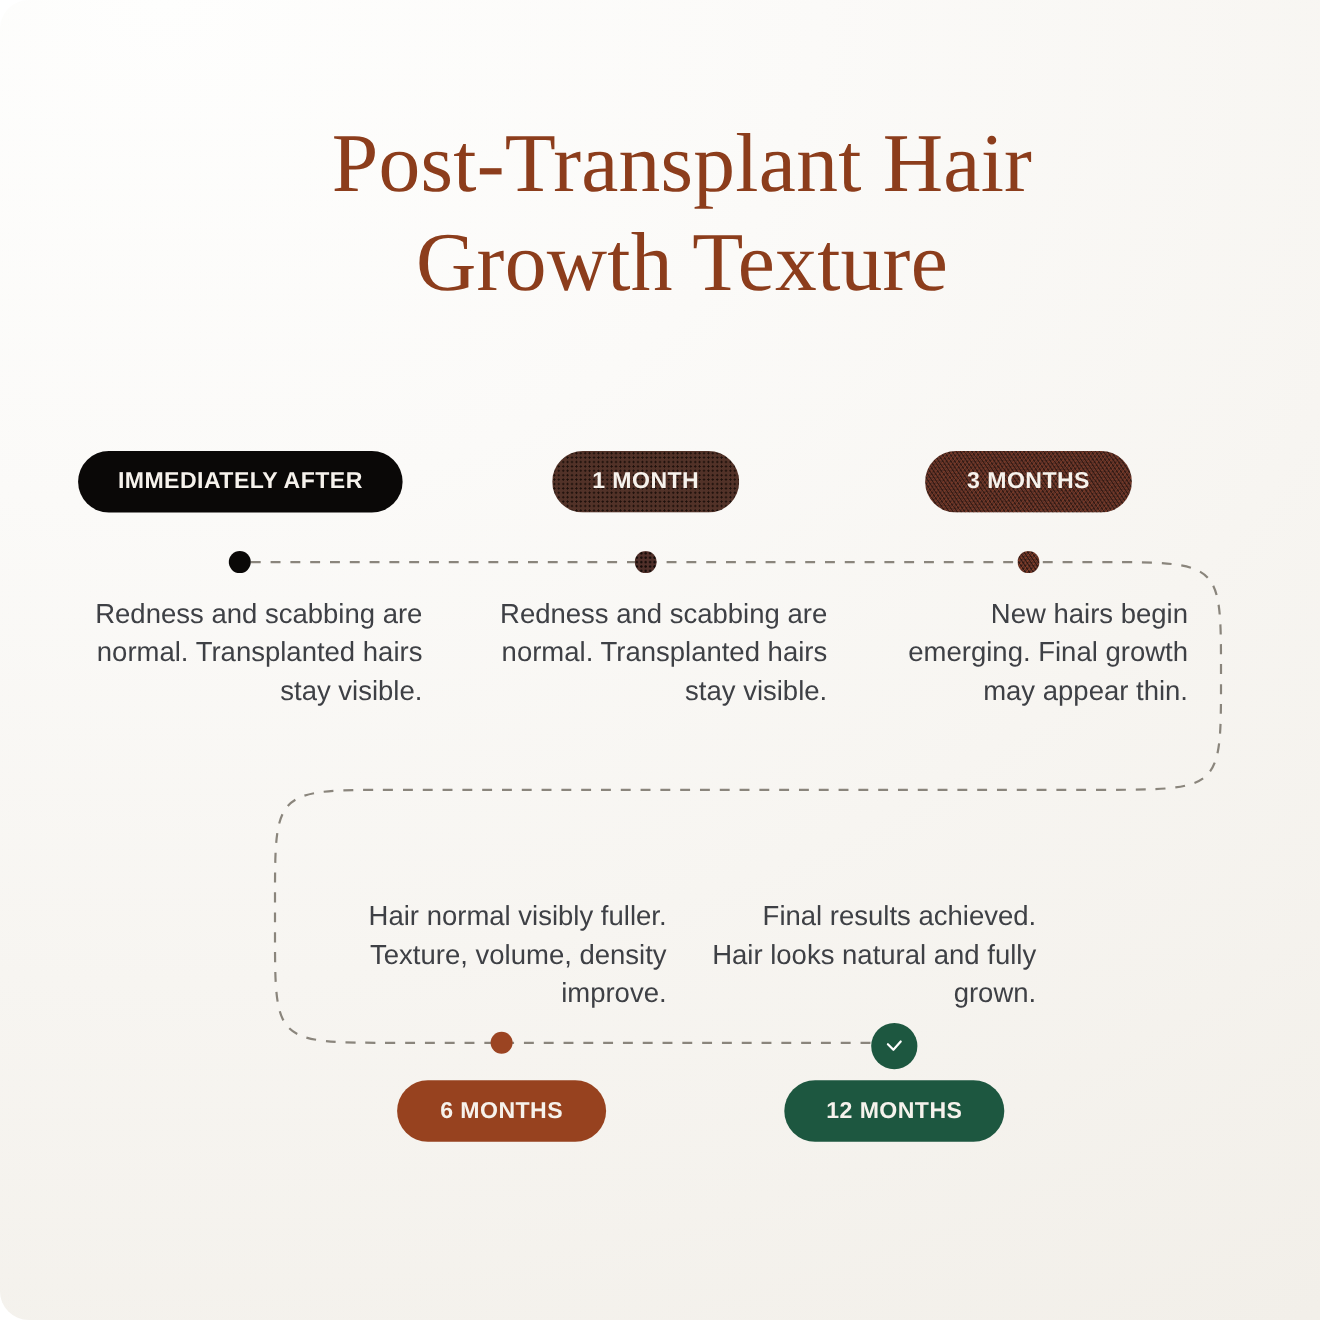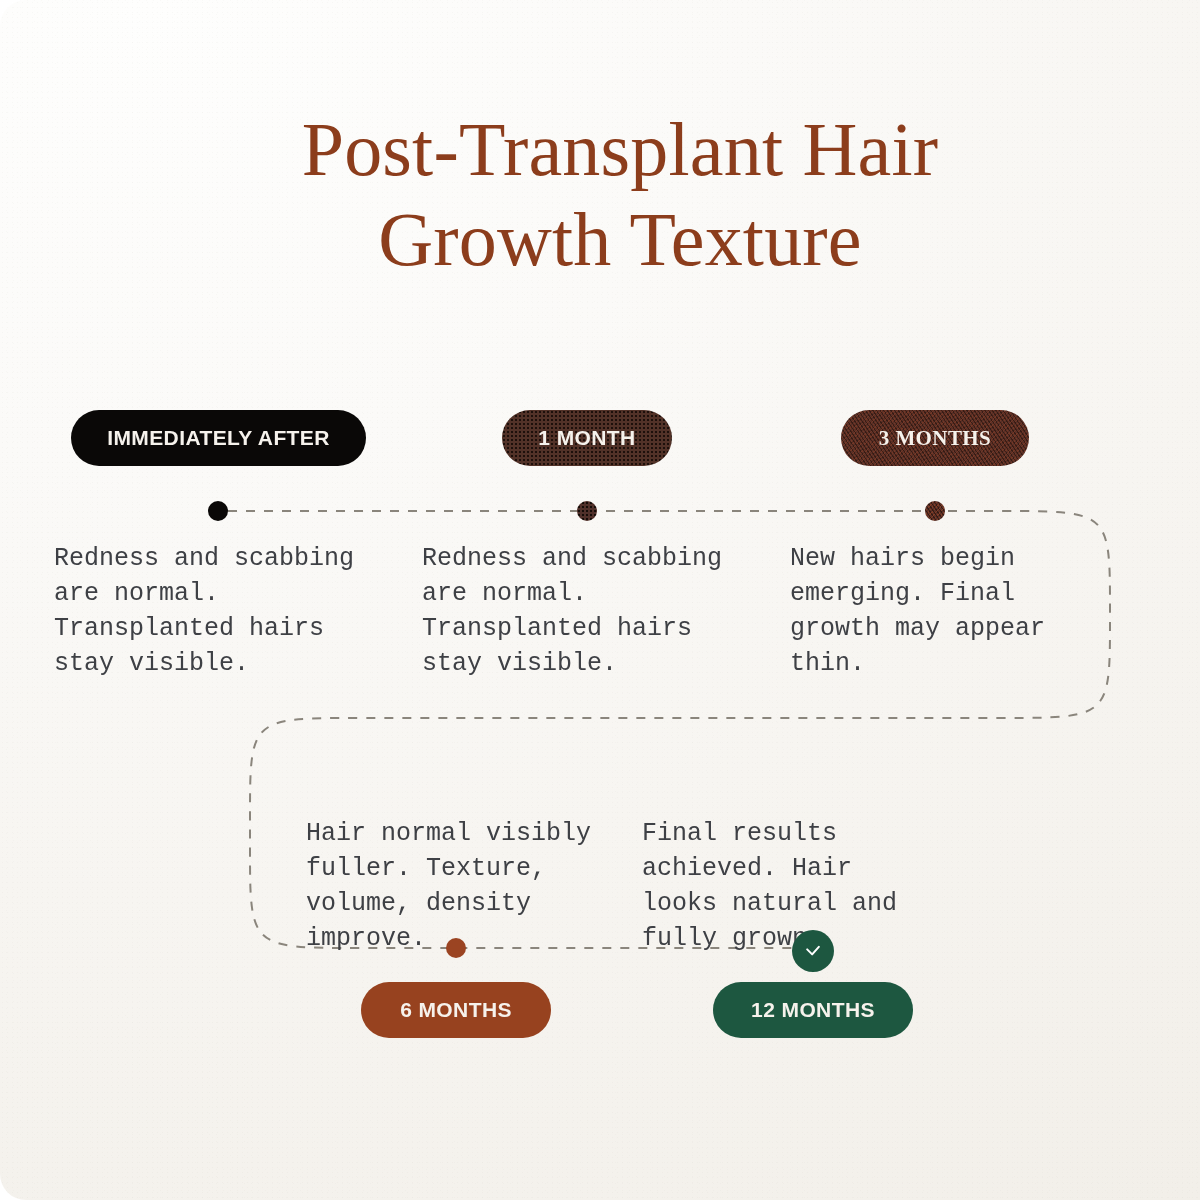--- a/index.html
+++ b/index.html
@@ -117,25 +117,24 @@
     background: #1d5740;
     display: flex;
     align-items: center;
     justify-content: center;
   }
   .node.check svg { display: block; }
 
   
   .desc {
     position: absolute;
-    text-align: left;
+    text-align: right;
     color: #3e4045;
     font-size: 25px;
     line-height: 35px;
-    font-family: Liberation Mono, monospace;
   }
 </style>
 </head>
 <body>
 
 <div id="canvas">
 
   <div id="grain"></div>
 
   <div id="title-block">
@@ -158,21 +157,21 @@
   </svg>
 
   <div class="pill black" style="left:71px; top:410px; width:295px;">
     <span>IMMEDIATELY AFTER</span>
   </div>
 
   <div class="pill dotted" style="left:502px; top:410px; width:170px;">
     <span>1 MONTH</span>
   </div>
 
-  <div class="pill speckle" style="left:841px; top:410px; width:188px;font-family:Liberation Serif, serif;">
+  <div class="pill speckle" style="left:841px; top:410px; width:188px;">
     <span>3 MONTHS</span>
   </div>
 
   <div class="node sm black" style="left:208px; top:501px;"></div>
   <div class="node sm dotted" style="left:577px; top:501px;"></div>
   <div class="node sm speckle" style="left:925px; top:501px;"></div>
 
   <div class="desc" style="left:54px; top:541px; width:330px;">Redness and scabbing are normal. Transplanted hairs stay visible.</div>
 
   <div class="desc" style="left:422px; top:541px; width:330px;">Redness and scabbing are normal. Transplanted hairs stay visible.</div>

